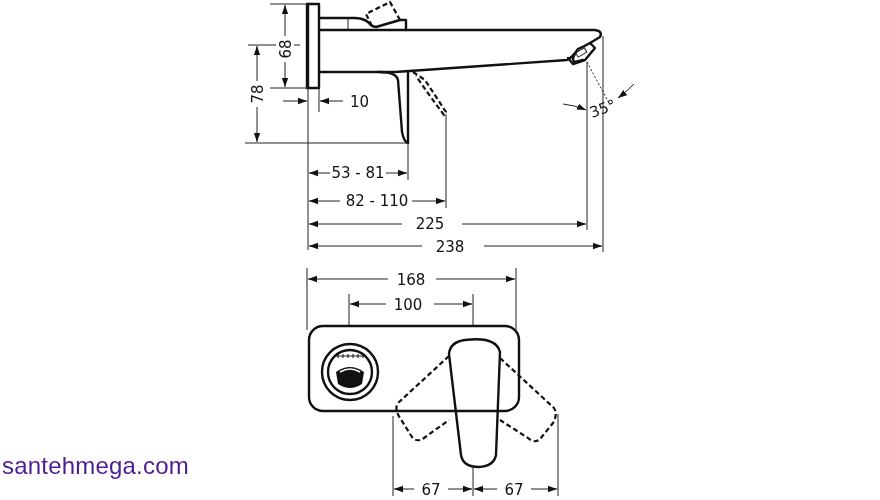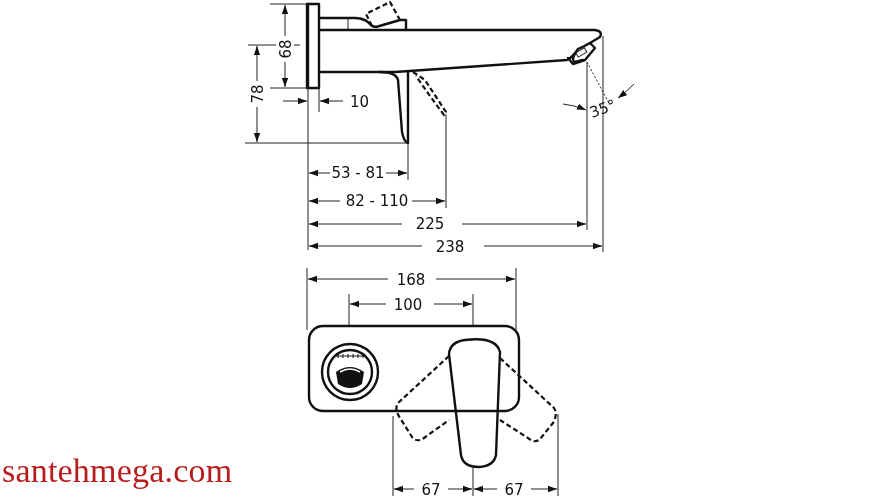--- a/index.html
+++ b/index.html
@@ -1,20 +1,20 @@
 <!DOCTYPE html>
 <html><head>
 <meta charset="utf-8">
 <style>
   html, body { margin: 0; padding: 0; background: #ffffff; }
   body { width: 880px; height: 500px; position: relative; overflow: hidden; }
   #drawing { position: absolute; left: 0; top: 0; width: 880px; height: 500px; }
   .dim-text { font-family: "DejaVu Sans", sans-serif; font-size: 15px; fill: #111; }
-  .watermark { position: absolute; left: 2px; top: 452px; font-family: Liberation Serif, serif;
-               font-size: 34px; color: #b91c1c; letter-spacing: 0.2px; }
+  .watermark { position: absolute; left: 2px; top: 452px; font-family: Liberation Sans, sans-serif;
+               font-size: 24px; color: #4c1d95; letter-spacing: 0.2px; }
   .thin { stroke: #222; stroke-width: 1; fill: none; }
   .thick { stroke: #111; stroke-width: 2.4; fill: none; stroke-linejoin: round; stroke-linecap: round; }
   .dash { stroke: #111; stroke-width: 2.2; fill: none; stroke-dasharray: 5 3; stroke-linejoin: round; }
 </style>
 </head>
 <body>
 
 <svg id="drawing" viewBox="0 0 880 500" xmlns="http://www.w3.org/2000/svg">
   <defs>
     <marker id="ar" viewBox="0 0 10 10" refX="10" refY="5" markerWidth="9" markerHeight="9" orient="auto-start-reverse">

